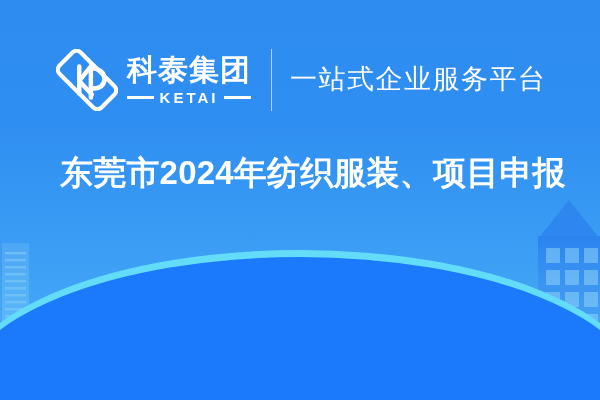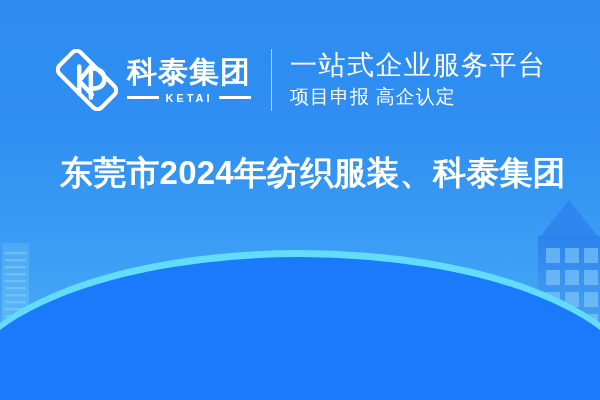--- a/index.html
+++ b/index.html
@@ -95,21 +95,21 @@
     align-items: center;
     margin-top: 4px;
   }
   .logo-rule {
     height: 3px;
     background: #ffffff;
     flex: 1 1 auto;
     min-width: 10px;
   }
   .logo-en {
-    font-size: 11px;
+    font-size: 15px;
     font-weight: 700;
     color: #ffffff;
     letter-spacing: 3px;
     padding: 0 6px;
     white-space: nowrap;
   }
 
   .divider {
     width: 1px;
     height: 62px;
@@ -261,22 +261,21 @@
           <span class="logo-en">KETAI</span>
           <span class="logo-rule"></span>
         </div>
       </div>
     </div>
 
     <div class="divider"></div>
 
     <div class="slogans">
       <div class="slogan-main">一站式企业服务平台</div>
-      <div class="slogan-sub">项目申报 高企认定</div>
     </div>
 
   </div>
 
   <div class="title">
-    <span class="title-line">东莞市2024年纺织服装、科泰集团</span>
+    <span class="title-line">东莞市2024年纺织服装、项目申报</span>
   </div>
 
 </div>
 
 </body></html>

